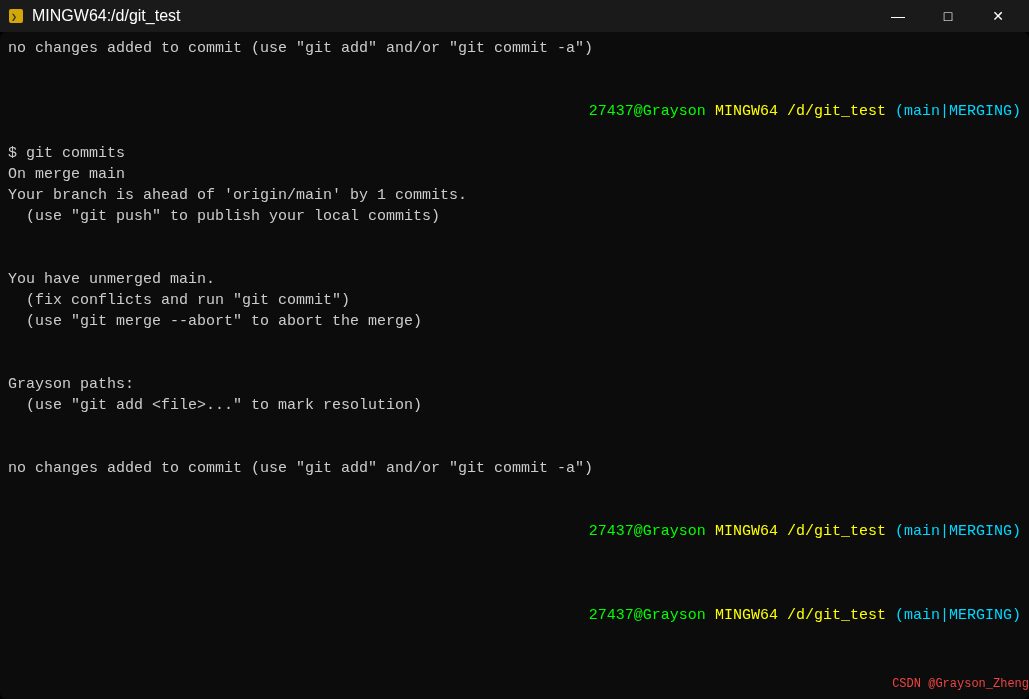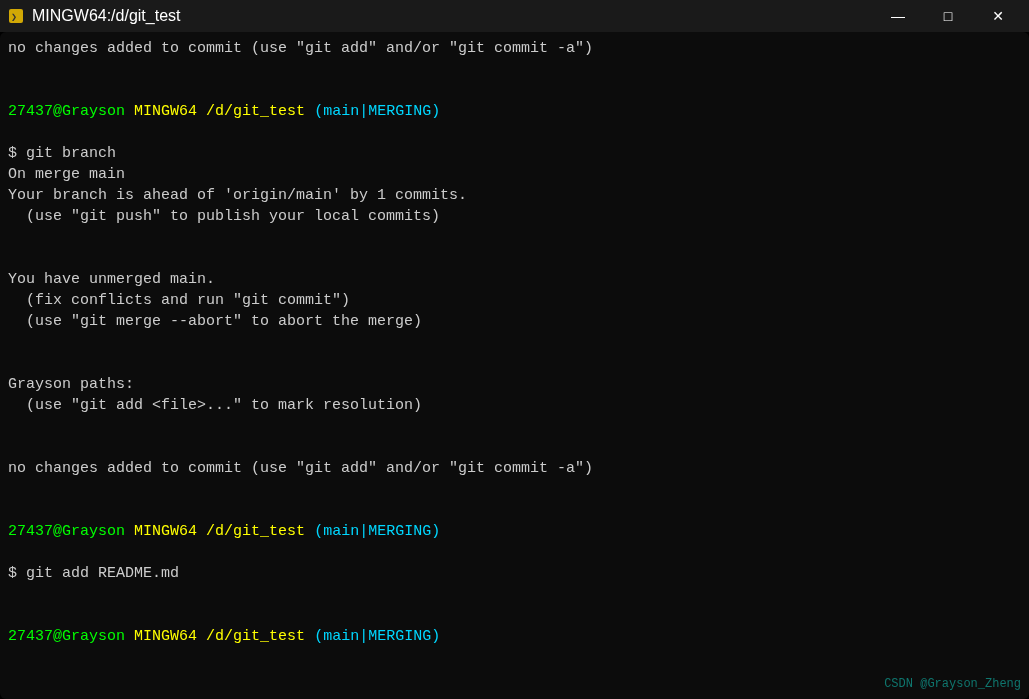--- a/index.html
+++ b/index.html
@@ -93,29 +93,30 @@
 
     .c-white { color: #cccccc; }
     .c-green { color: #00ff00; }
     .c-yellow { color: #ffff00; }
     .c-cyan { color: #00d7ff; }
     .c-red { color: #ff0000; }
 
     .status-bar {
       position: absolute;
       bottom: 8px;
-      right: 8px;
-      color: #0f766e;
+      right: 0;
+      color: #ef4444;
       font-size: 12px;
       font-family: 'Courier New', Courier, monospace;
     }
 
     .line {
       display: block;
       min-height: 1.4em;
+      text-align: right;
     }
   </style>
 </head>
 <body>
 
 <div class="window">
   <div class="title-bar">
     <div class="title-bar-left">
       <div class="title-bar-icon">
         <svg width="16" height="16" viewBox="0 0 16 16">
@@ -129,36 +130,35 @@
       <button class="title-btn">—</button>
       <button class="title-btn">□</button>
       <button class="title-btn close">✕</button>
     </div>
   </div>
 
   <div class="terminal">
     <pre><span class="c-white">no changes added to commit (use "git add" and/or "git commit -a")</span>
 <span class="line"></span>
 <span class="line"><span class="c-green">27437@Grayson</span> <span class="c-yellow">MINGW64</span> <span class="c-yellow">/d/git_test</span> <span class="c-cyan">(main|MERGING)</span></span>
-<span class="c-white">$ git branch</span>
+<span class="c-white">$ git commits</span>
 <span class="c-white">On merge main</span>
 <span class="c-white">Your branch is ahead of 'origin/main' by 1 commits.</span>
 <span class="c-white">  (use "git push" to publish your local commits)</span>
 <span class="line"></span>
 <span class="c-white">You have unmerged main.</span>
 <span class="c-white">  (fix conflicts and run "git commit")</span>
 <span class="c-white">  (use "git merge --abort" to abort the merge)</span>
 <span class="line"></span>
 <span class="c-white">Grayson paths:</span>
 <span class="c-white">  (use "git add &lt;file&gt;..." to mark resolution)</span>
 <span class="line"></span>
 <span class="c-white">no changes added to commit (use "git add" and/or "git commit -a")</span>
 <span class="line"></span>
 <span class="line"><span class="c-green">27437@Grayson</span> <span class="c-yellow">MINGW64</span> <span class="c-yellow">/d/git_test</span> <span class="c-cyan">(main|MERGING)</span></span>
-<span class="c-white">$ git add README.md</span>
 <span class="line"></span>
 <span class="line"><span class="c-green">27437@Grayson</span> <span class="c-yellow">MINGW64</span> <span class="c-yellow">/d/git_test</span> <span class="c-cyan">(main|MERGING)</span></span>
 
 
 
 
 </pre>
     <div class="status-bar">CSDN @Grayson_Zheng</div>
   </div>
 </div>

